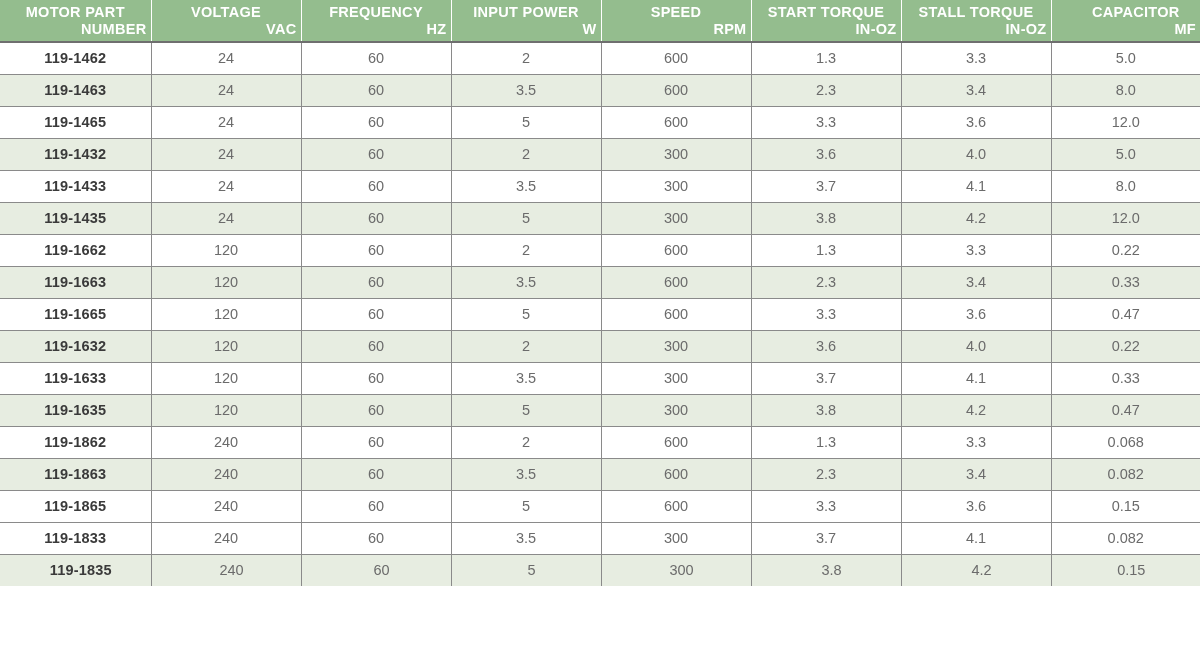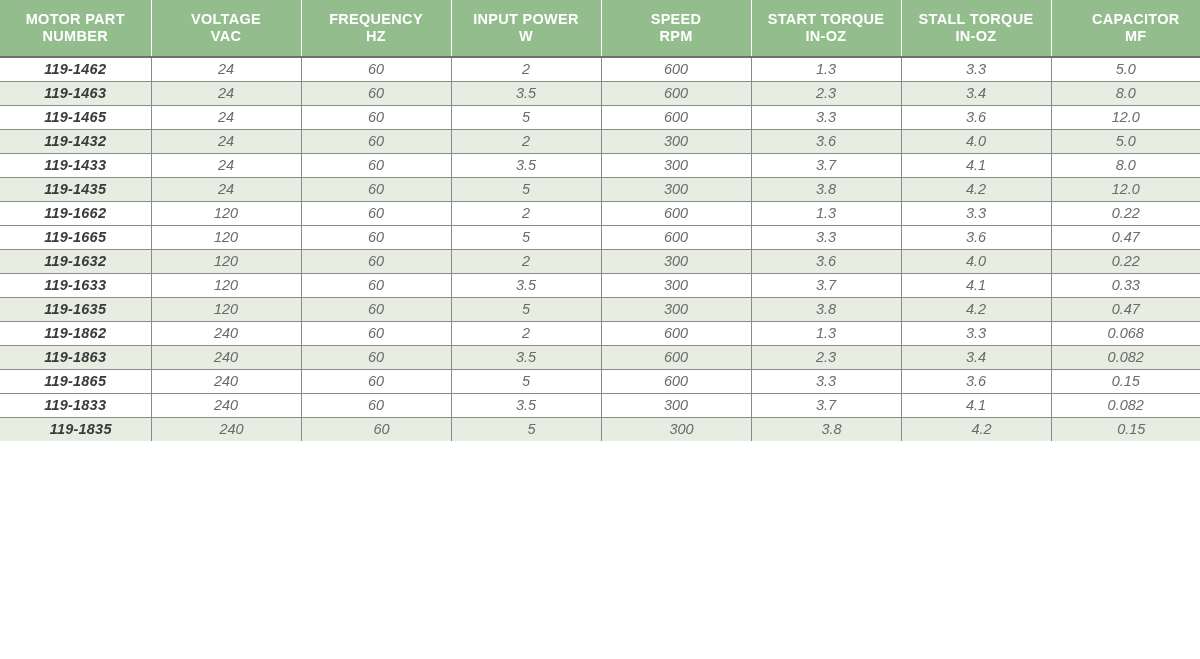--- a/index.html
+++ b/index.html
@@ -32,33 +32,33 @@
 
   
   thead th {
     background: #94bd8e;
     color: #ffffff;
     font-size: 14.5px;
     font-weight: bold;
     letter-spacing: 0.3px;
     line-height: 17px;
     text-align: center;
-    height: 57px;
+    height: 42px;
     padding: 0 4px;
     border-right: 1px solid #ffffff;
     border-bottom: 2px solid #6f6f6f;
     vertical-align: middle;
     box-sizing: border-box;
   }
   thead th:last-child { border-right: none; padding-left: 24px; }
   thead th .hdr-l1 { display: block; }
-  thead th .hdr-l2 { display: block; }
+  thead th .hdr-l2 { display: block; text-align: right; }
 
   
-  tbody tr { height: 24px; font-style: italic; }
+  tbody tr { height: 32px; }
   tbody td {
     font-size: 14.5px;
     color: #6b6b6b;
     text-align: center;
     vertical-align: middle;
     border-right: 1px solid #8a8a8a;
     border-bottom: 1px solid #8a8a8a;
     padding: 0 4px;
     box-sizing: border-box;
   }
@@ -188,20 +188,30 @@
       <tr class="plain">
         <td class="partnum">119-1662</td>
         <td>120</td>
         <td>60</td>
         <td>2</td>
         <td>600</td>
         <td>1.3</td>
         <td>3.3</td>
         <td>0.22</td>
       </tr>
+      <tr class="shade">
+        <td class="partnum">119-1663</td>
+        <td>120</td>
+        <td>60</td>
+        <td>3.5</td>
+        <td>600</td>
+        <td>2.3</td>
+        <td>3.4</td>
+        <td>0.33</td>
+      </tr>
       <tr class="plain">
         <td class="partnum">119-1665</td>
         <td>120</td>
         <td>60</td>
         <td>5</td>
         <td>600</td>
         <td>3.3</td>
         <td>3.6</td>
         <td>0.47</td>
       </tr>

